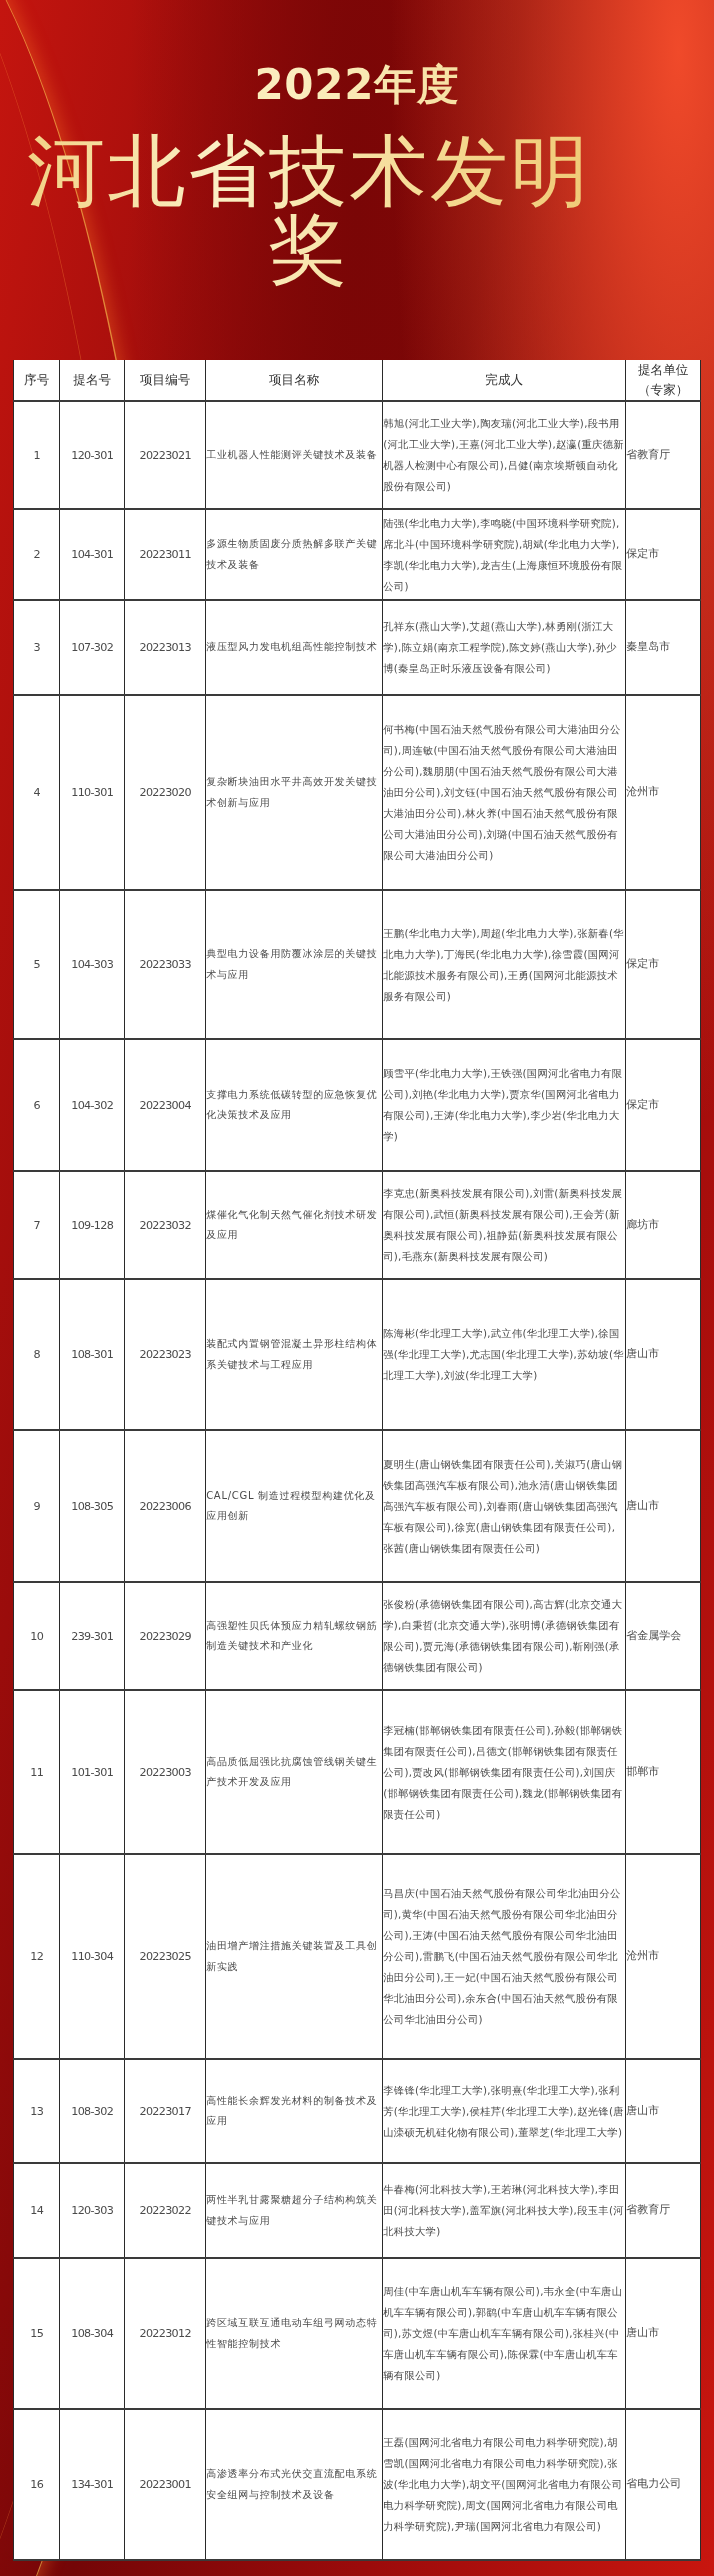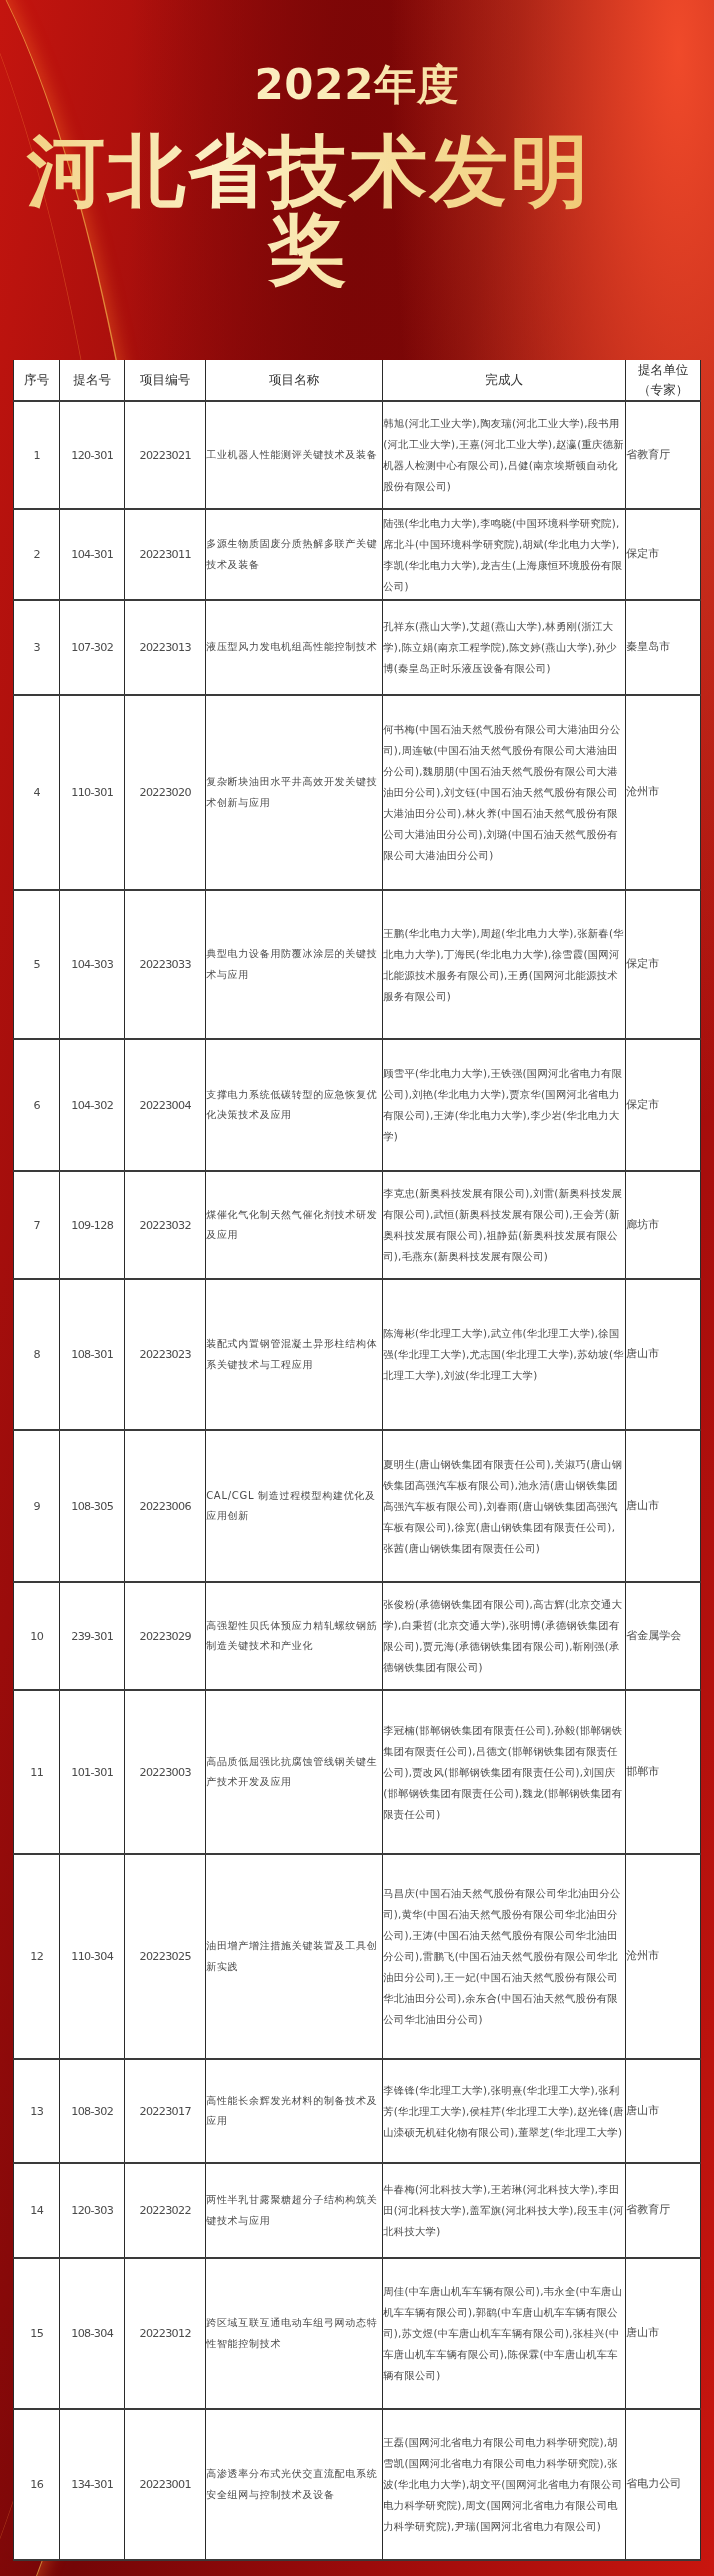--- a/index.html
+++ b/index.html
@@ -32,21 +32,21 @@
   .banner { position: absolute; left: 0; top: 0; width: 714px; height: 351px; text-align: center; }
   .title-year {
     position: absolute; top: 57px; left: 0; width: 714px;
     font-size: 42px; font-weight: bold; letter-spacing: 0.7px;
     color: #f6dc9c;
     background: linear-gradient(90deg, #f4d488, #fbeec0 40%, #f0cc78);
     -webkit-background-clip: text; background-clip: text; -webkit-text-fill-color: transparent;
   }
   .title-line {
     position: absolute; left: 0; width: 618px;
-    font-size: 78px; font-weight: bold; letter-spacing: 2.6px; line-height: 1;
+    font-size: 78px; font-weight: normal; letter-spacing: 2.6px; line-height: 1;
     color: #f6dc9c;
     background: linear-gradient(90deg, #f1cd7c, #fbefc4 35%, #f5da93 70%, #efc772);
     -webkit-background-clip: text; background-clip: text; -webkit-text-fill-color: transparent;
   }
   .title-line.l1 { top: 132px; }
   .title-line.l2 { top: 220px; }
 
   table.results {
     position: absolute; left: 13.2px; top: 360px;
     width: 688px;

